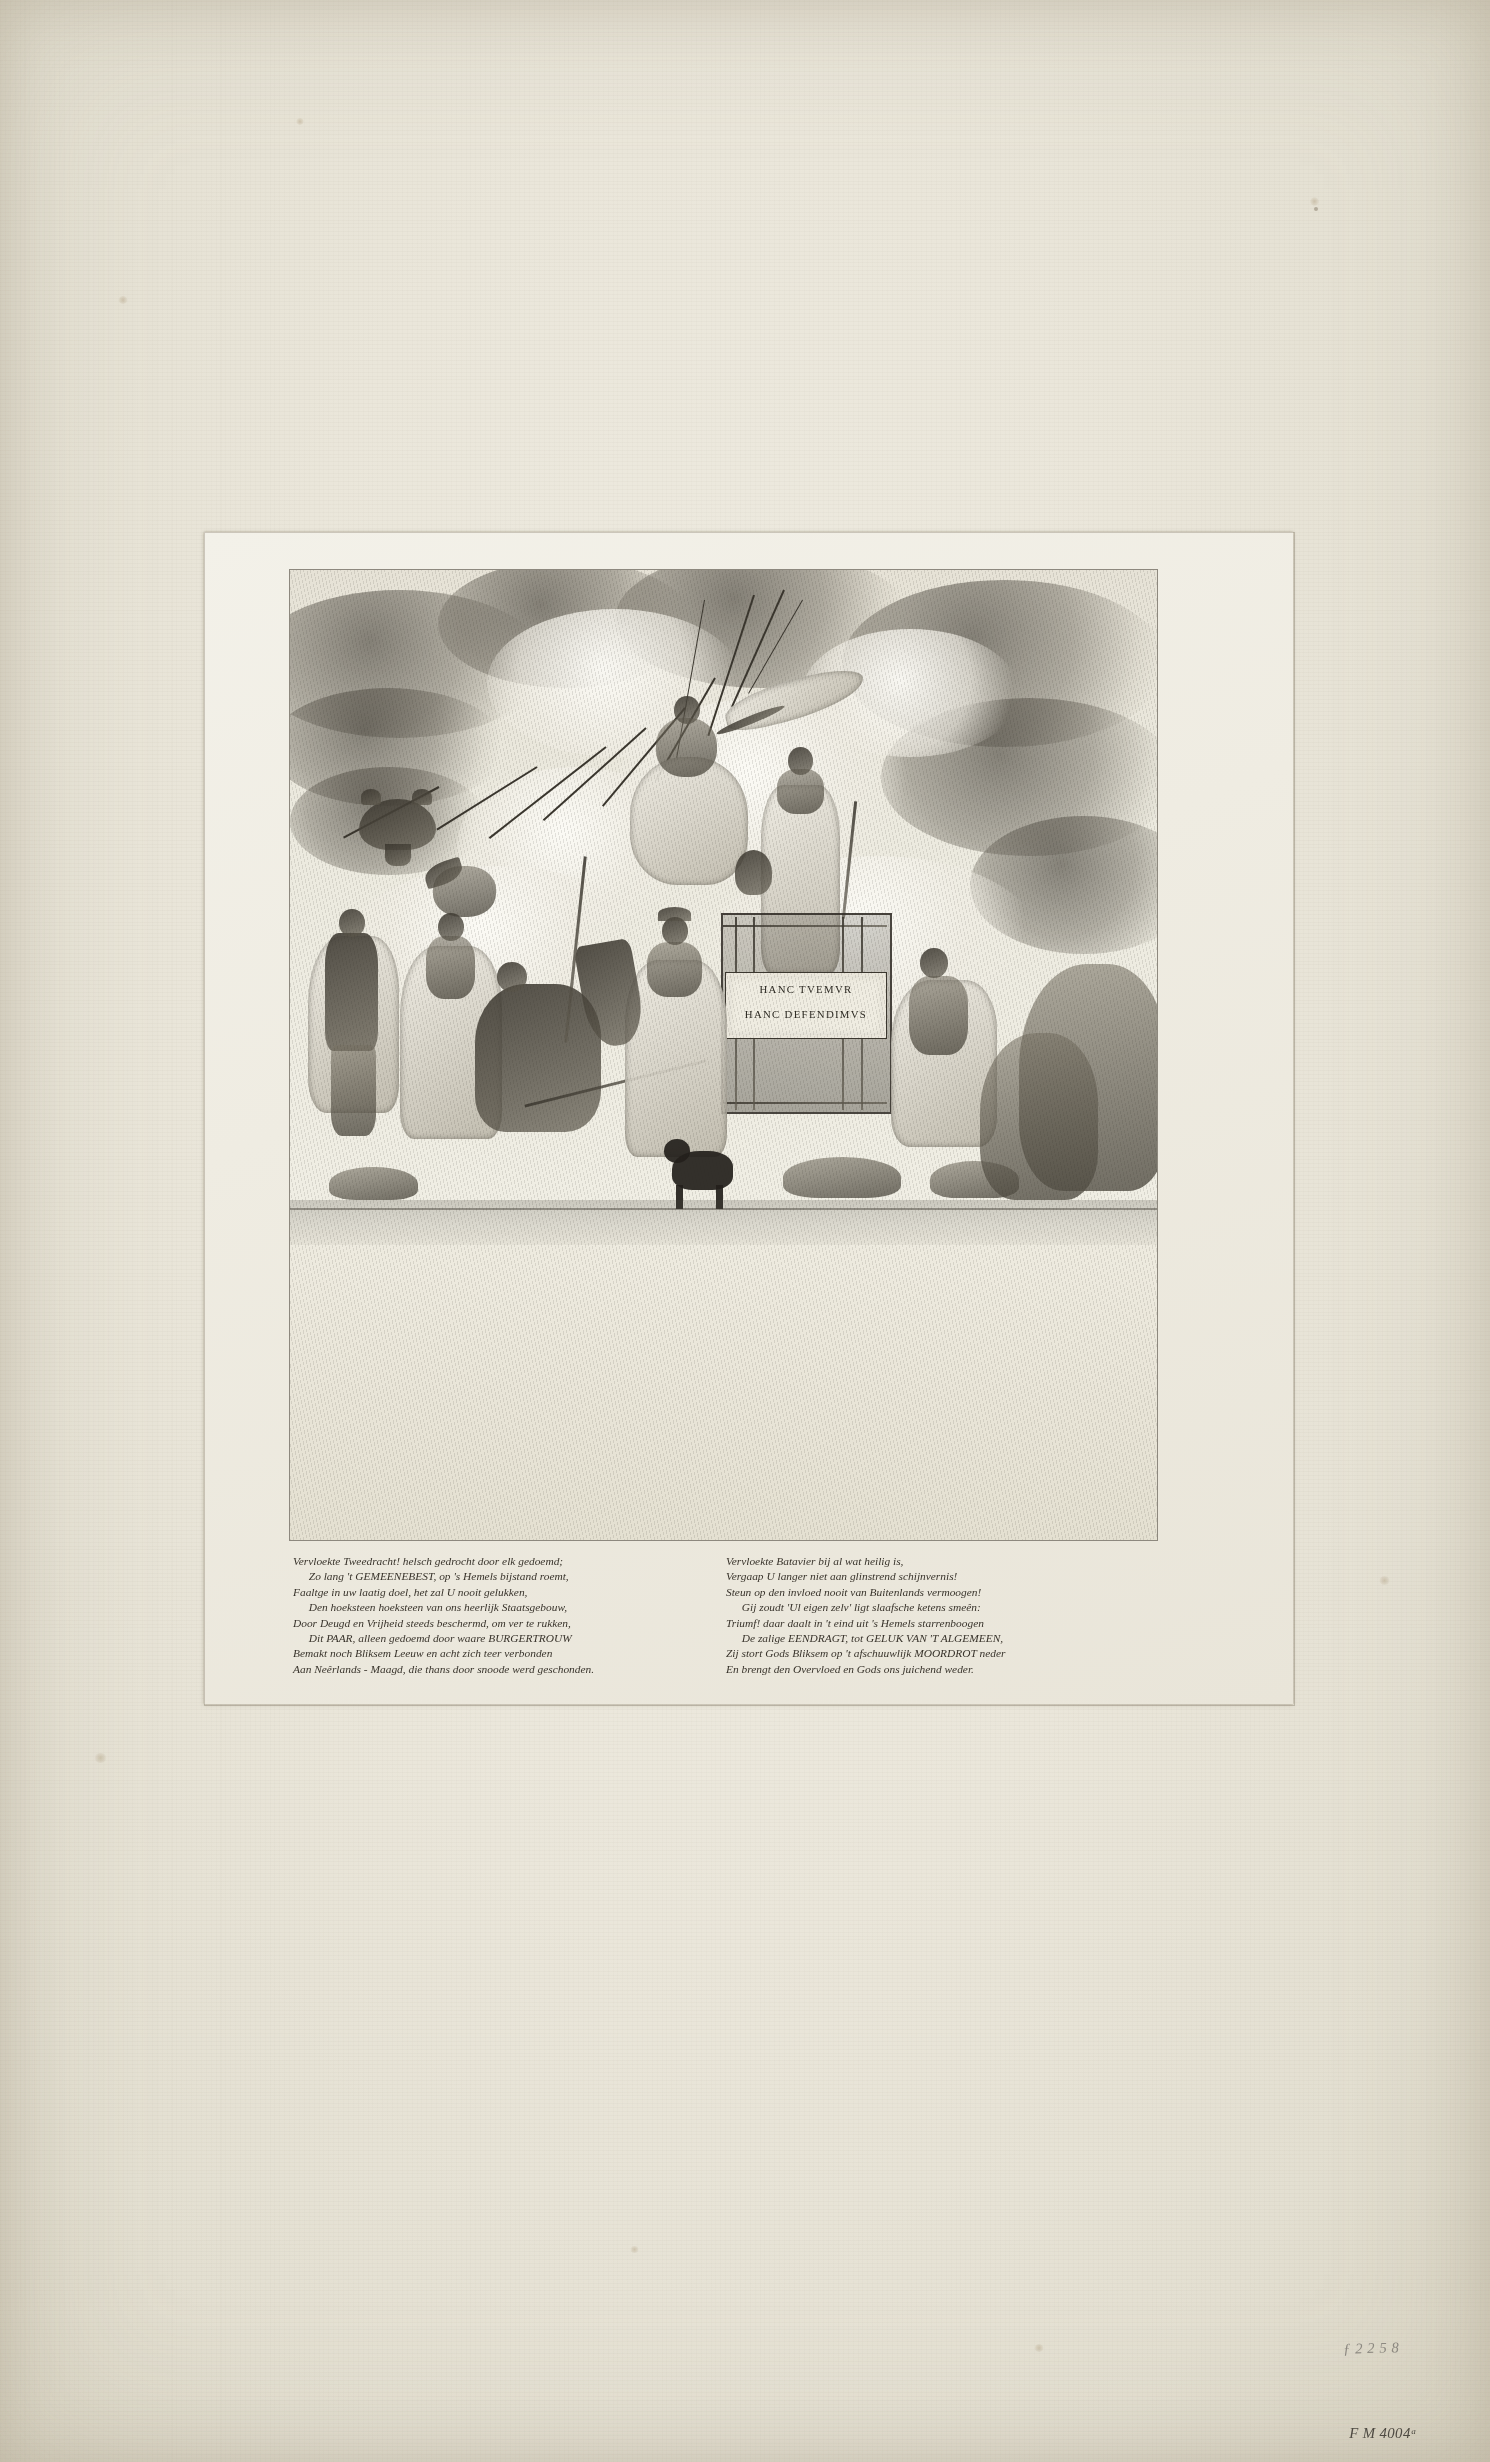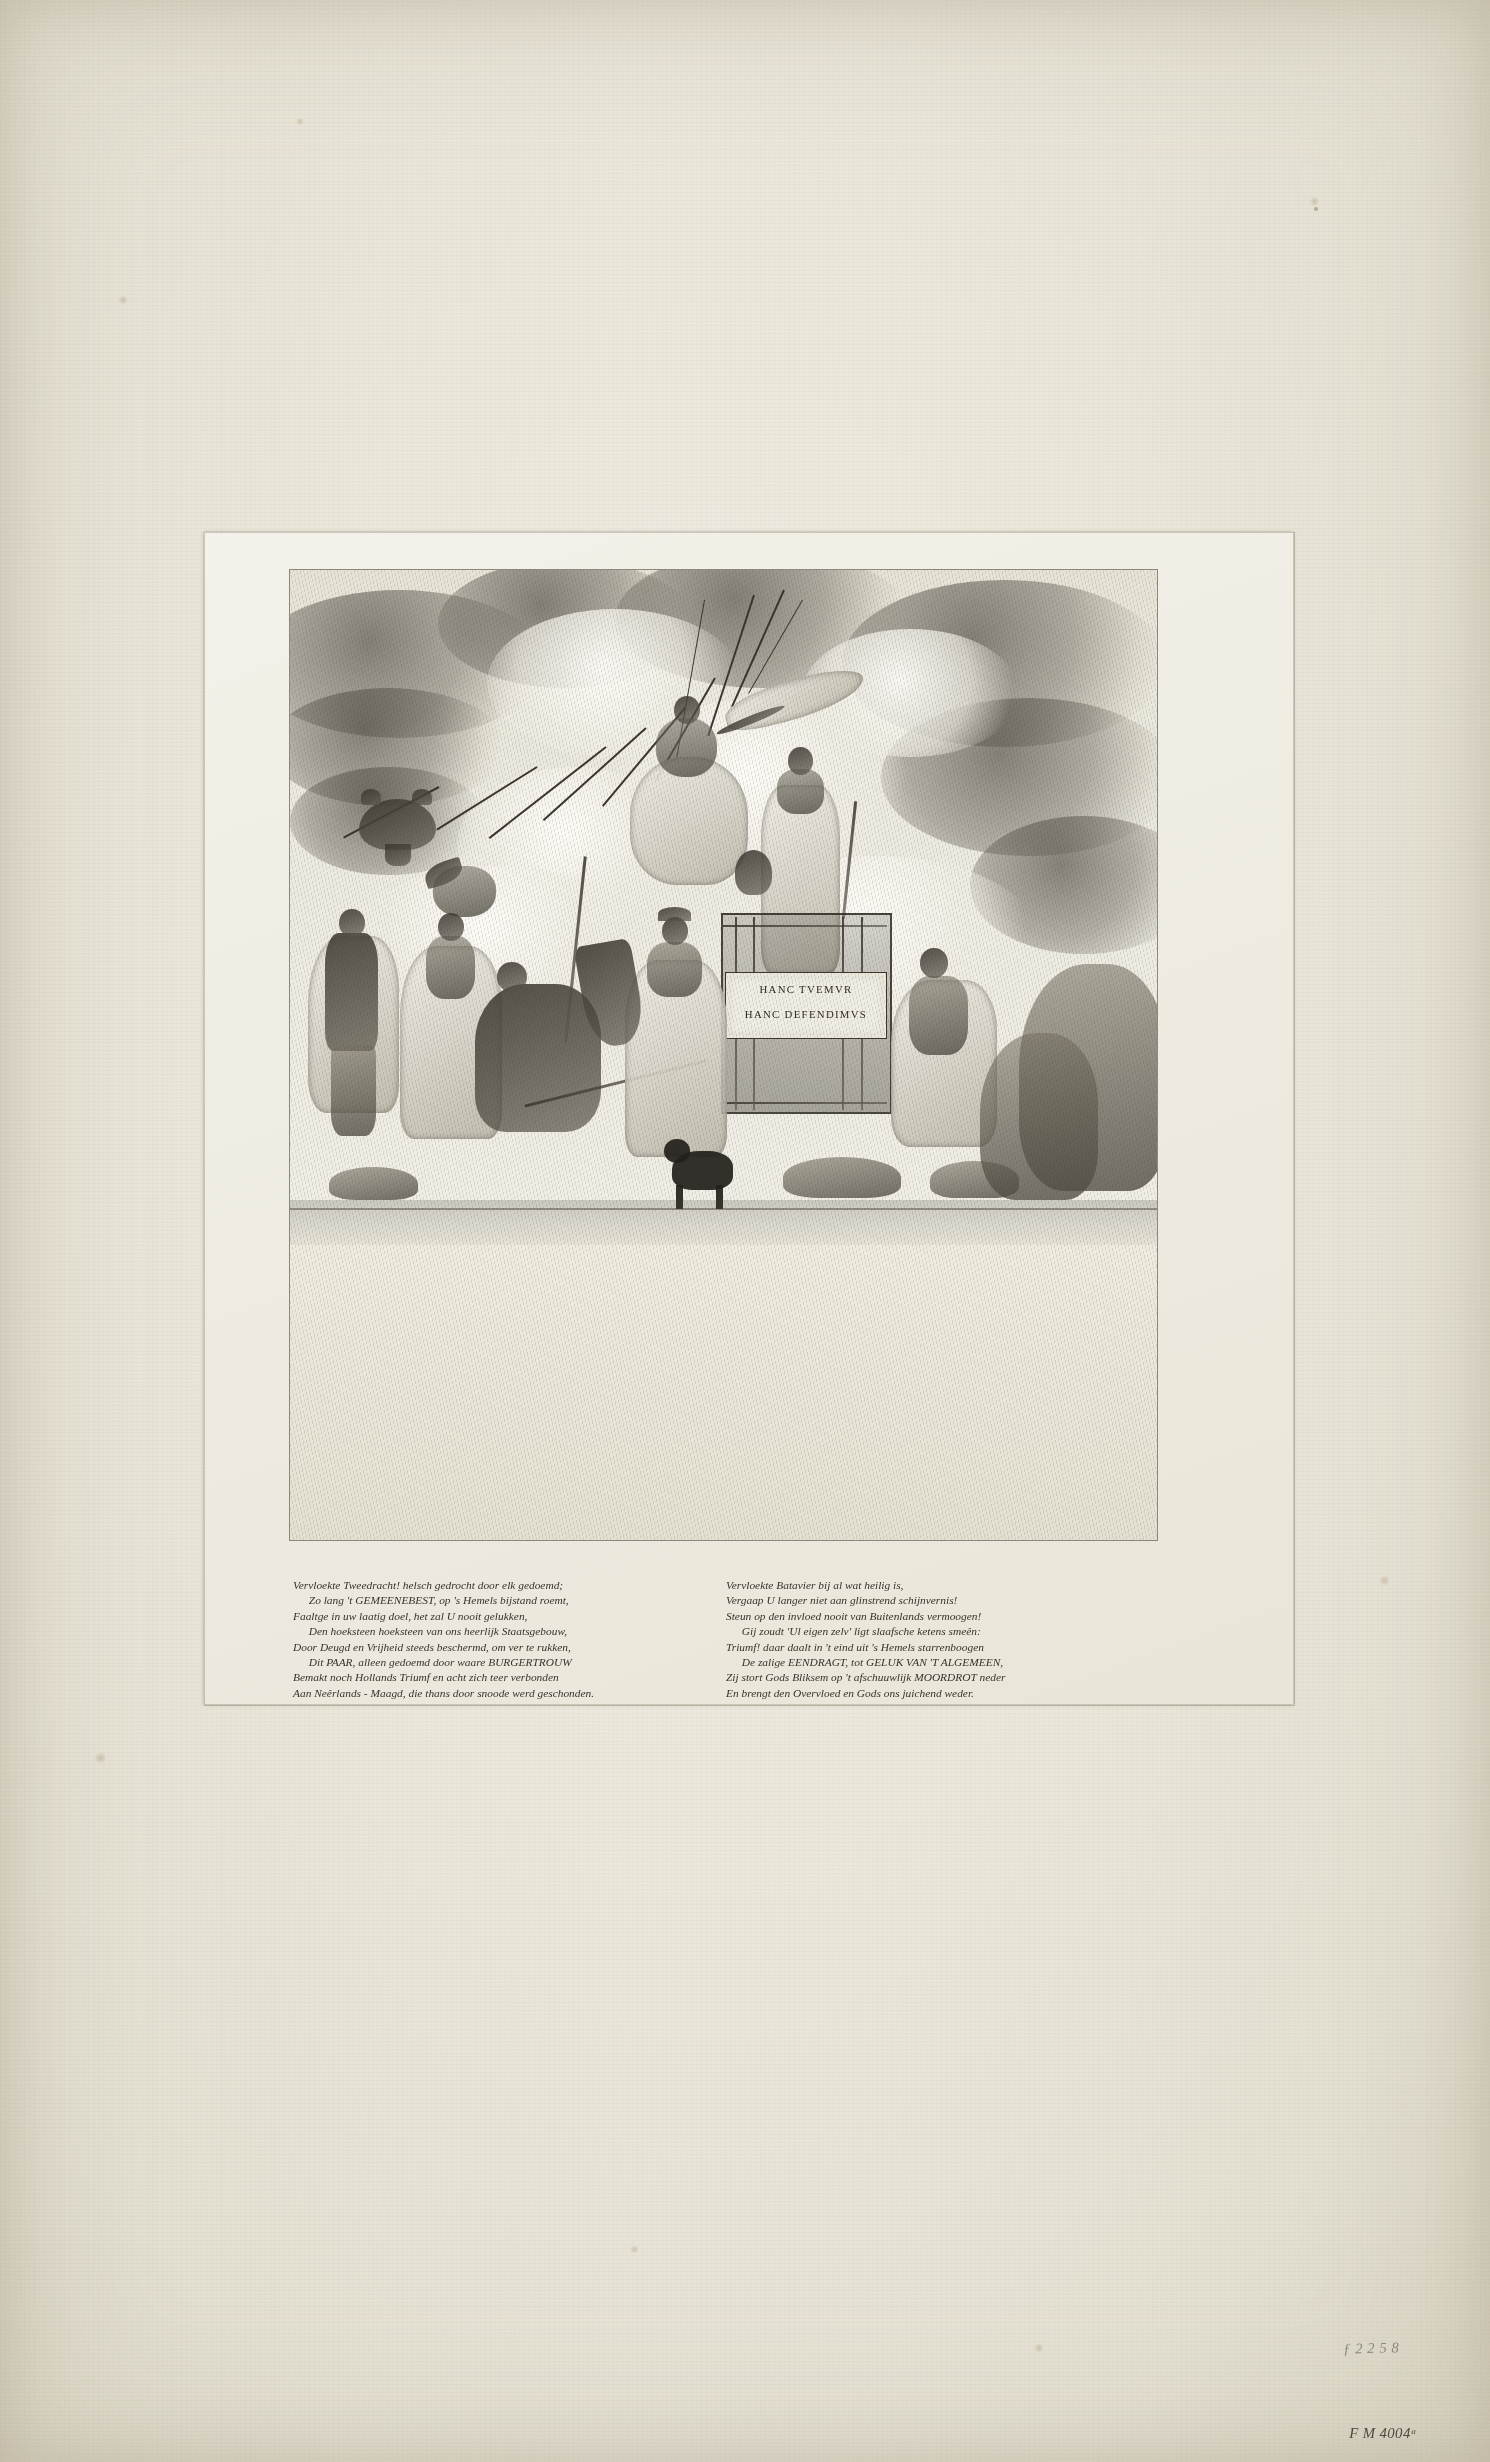--- a/index.html
+++ b/index.html
@@ -149,21 +149,20 @@
   }
 
   
   #verse {
     position: absolute;
     left: 293px;
     top: 1554px;
     width: 867px;
     height: 134px;
     color: #3a352c;
-    margin-top: 24px;
   }
   .verse-col {
     position: absolute;
     top: 0;
     width: 426px;
   }
   #verse-left { left: 0; }
   #verse-right { left: 433px; }
   .verse-line {
     font-family: "Liberation Serif", serif;
@@ -333,21 +332,21 @@
   </div>
 
   <div id="verse">
     <div class="verse-col" id="verse-left">
       <div class="verse-line">Vervloekte Tweedracht! helsch gedrocht door elk gedoemd;</div>
       <div class="verse-line indent">Zo lang 't GEMEENEBEST, op 's Hemels bijstand roemt,</div>
       <div class="verse-line">Faaltge in uw laatig doel, het zal U nooit gelukken,</div>
       <div class="verse-line indent">Den hoeksteen hoeksteen van ons heerlijk Staatsgebouw,</div>
       <div class="verse-line">Door Deugd en Vrijheid steeds beschermd, om ver te rukken,</div>
       <div class="verse-line indent">Dit PAAR, alleen gedoemd door waare BURGERTROUW</div>
-      <div class="verse-line">Bemakt noch Hollands Triumf en acht zich teer verbonden</div>
+      <div class="verse-line">Bemakt noch Bliksem Leeuw en acht zich teer verbonden</div>
       <div class="verse-line">Aan Neêrlands - Maagd, die thans door snoode werd geschonden.</div>
     </div>
     <div class="verse-col" id="verse-right">
       <div class="verse-line">Vervloekte Batavier bij al wat heilig is,</div>
       <div class="verse-line">Vergaap U langer niet aan glinstrend schijnvernis!</div>
       <div class="verse-line">Steun op den invloed nooit van Buitenlands vermoogen!</div>
       <div class="verse-line indent">Gij zoudt 'Ul eigen zelv' ligt slaafsche ketens smeên:</div>
       <div class="verse-line">Triumf! daar daalt in 't eind uit 's Hemels starrenboogen</div>
       <div class="verse-line indent">De zalige EENDRAGT, tot GELUK VAN 'T ALGEMEEN,</div>
       <div class="verse-line">Zij stort Gods Bliksem op 't afschuuwlijk MOORDROT neder</div>

